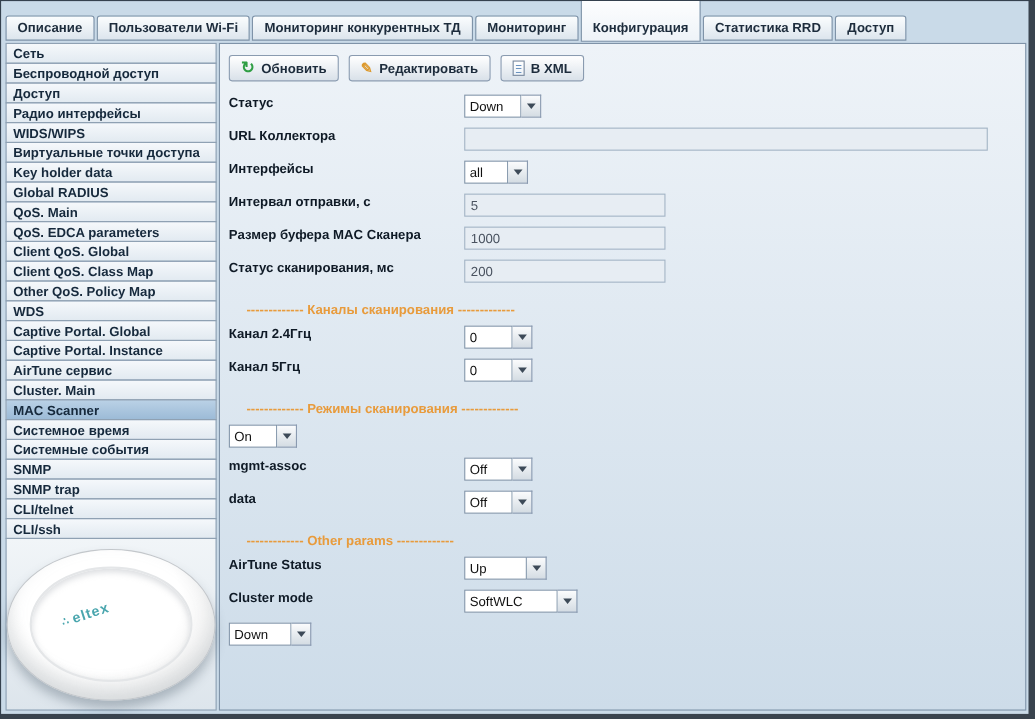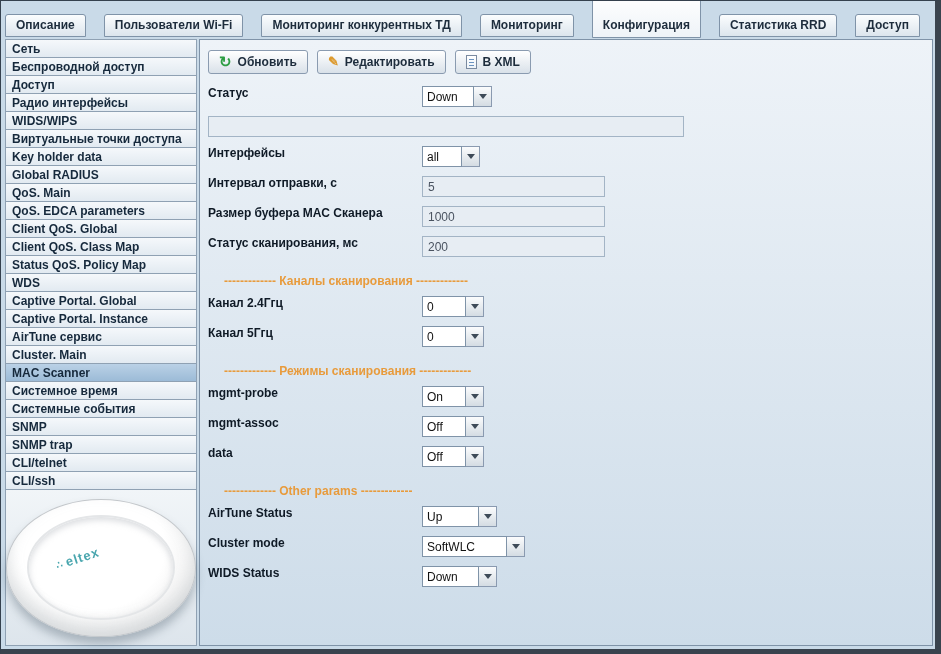--- a/index.html
+++ b/index.html
@@ -4,21 +4,21 @@
 <style>
   * { margin:0; padding:0; box-sizing:border-box; }
   body { background:#b9ccdd; font-family:"Liberation Sans", sans-serif; }
   .window {
     width:941px; height:654px; position:relative; overflow:hidden;
     background:#c9dae8;
     border:1px solid #35414e; border-right:6px solid #39434e; border-bottom:5px solid #39434e;
   }
 
   
-  .tabbar { display:flex; align-items:flex-end; gap:18px; padding:11px 4px 0 4px; height:36px; }
+  .tabbar { display:flex; align-items:flex-end; gap:2px; padding:11px 4px 0 4px; height:36px; }
   .tab {
     background:linear-gradient(#fbfdfe,#dce5ed);
     border:1px solid #7f93a8; border-radius:3px 3px 0 0;
     padding:3px 10px 4px 10px; font-size:12px; font-weight:bold; color:#1d2c3c; cursor:pointer;
     white-space:nowrap;
   }
   .tab.active {
     background:linear-gradient(#ffffff,#eef3f8);
     padding-top:22px; padding-bottom:5px; margin-bottom:-1px;
   }
@@ -128,21 +128,21 @@
       <div class="side-item">Доступ</div>
       <div class="side-item">Радио интерфейсы</div>
       <div class="side-item">WIDS/WIPS</div>
       <div class="side-item">Виртуальные точки доступа</div>
       <div class="side-item">Key holder data</div>
       <div class="side-item">Global RADIUS</div>
       <div class="side-item">QoS. Main</div>
       <div class="side-item">QoS. EDCA parameters</div>
       <div class="side-item">Client QoS. Global</div>
       <div class="side-item">Client QoS. Class Map</div>
-      <div class="side-item">Status QoS. Policy Map</div>
+      <div class="side-item">Other QoS. Policy Map</div>
       <div class="side-item">WDS</div>
       <div class="side-item">Captive Portal. Global</div>
       <div class="side-item">Captive Portal. Instance</div>
       <div class="side-item">AirTune сервис</div>
       <div class="side-item">Cluster. Main</div>
       <div class="side-item selected">MAC Scanner</div>
       <div class="side-item">Системное время</div>
       <div class="side-item">Системные события</div>
       <div class="side-item">SNMP</div>
       <div class="side-item">SNMP trap</div>
@@ -184,20 +184,21 @@
           <div class="flabel">Статус</div>
           <div class="combo">
             <div class="combo-val cw52">Down</div>
             <div class="combo-btn">
                 <span class="tri"></span>
               </div>
           </div>
         </div>
 
         <div class="frow">
+          <div class="flabel">URL Коллектора</div>
           <input class="tinput wwide" readonly="" value="" style="">
         </div>
 
         <div class="frow">
           <div class="flabel">Интерфейсы</div>
           <div class="combo">
             <div class="combo-val cw40">all</div>
             <div class="combo-btn">
                 <span class="tri"></span>
               </div>
@@ -237,21 +238,20 @@
             <div class="combo-val cw44">0</div>
             <div class="combo-btn">
                 <span class="tri"></span>
               </div>
           </div>
         </div>
 
         <div class="fsection">------------- Режимы сканирования -------------</div>
 
         <div class="frow">
-          <div class="flabel">mgmt-probe</div>
           <div class="combo">
             <div class="combo-val cw44">On</div>
             <div class="combo-btn">
                 <span class="tri"></span>
               </div>
           </div>
         </div>
 
         <div class="frow">
           <div class="flabel">mgmt-assoc</div>
@@ -289,21 +289,20 @@
           <div class="flabel">Cluster mode</div>
           <div class="combo">
             <div class="combo-val cw70">SoftWLC</div>
             <div class="combo-btn">
                 <span class="tri"></span>
               </div>
           </div>
         </div>
 
         <div class="frow">
-          <div class="flabel">WIDS Status</div>
           <div class="combo">
             <div class="combo-val cw57">Down</div>
             <div class="combo-btn">
                 <span class="tri"></span>
               </div>
           </div>
         </div>
 
       </div>
     </div>

